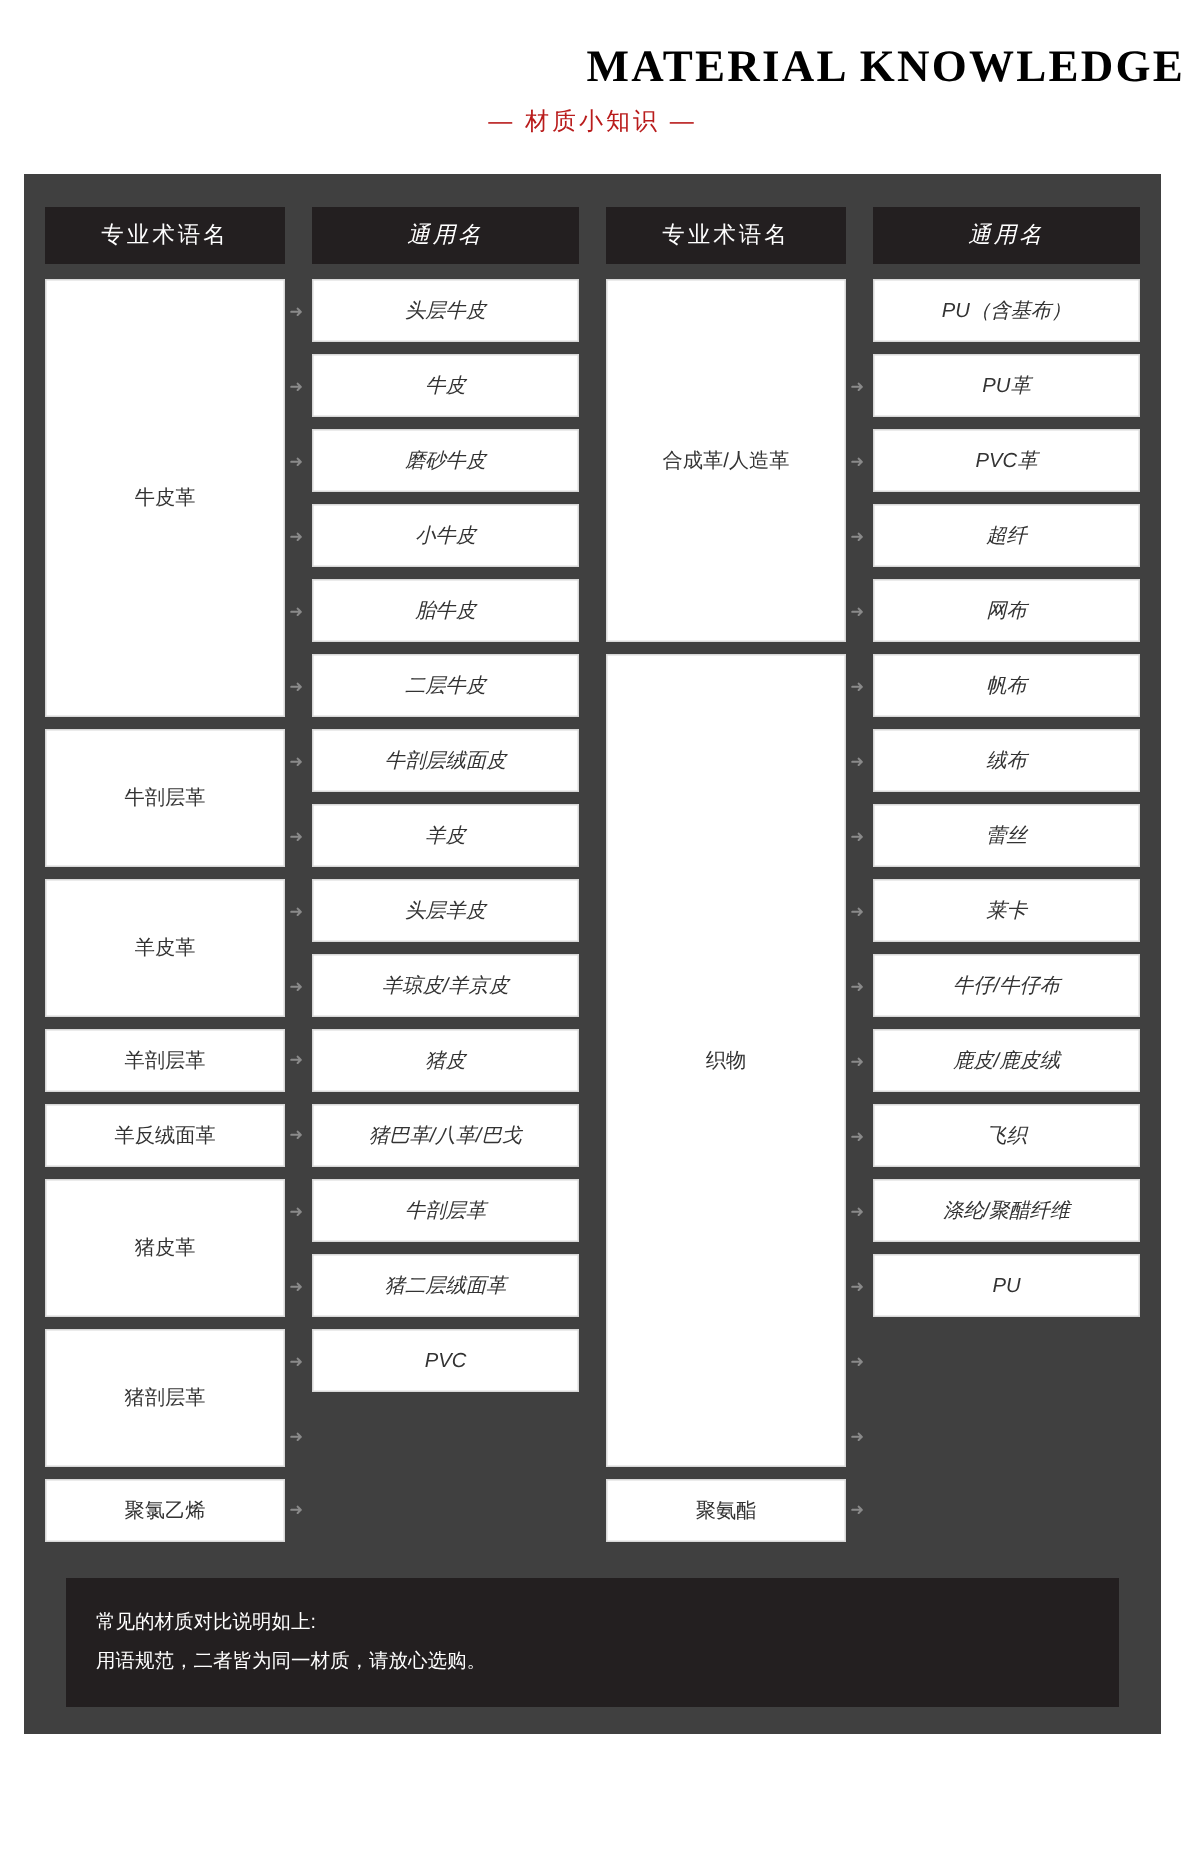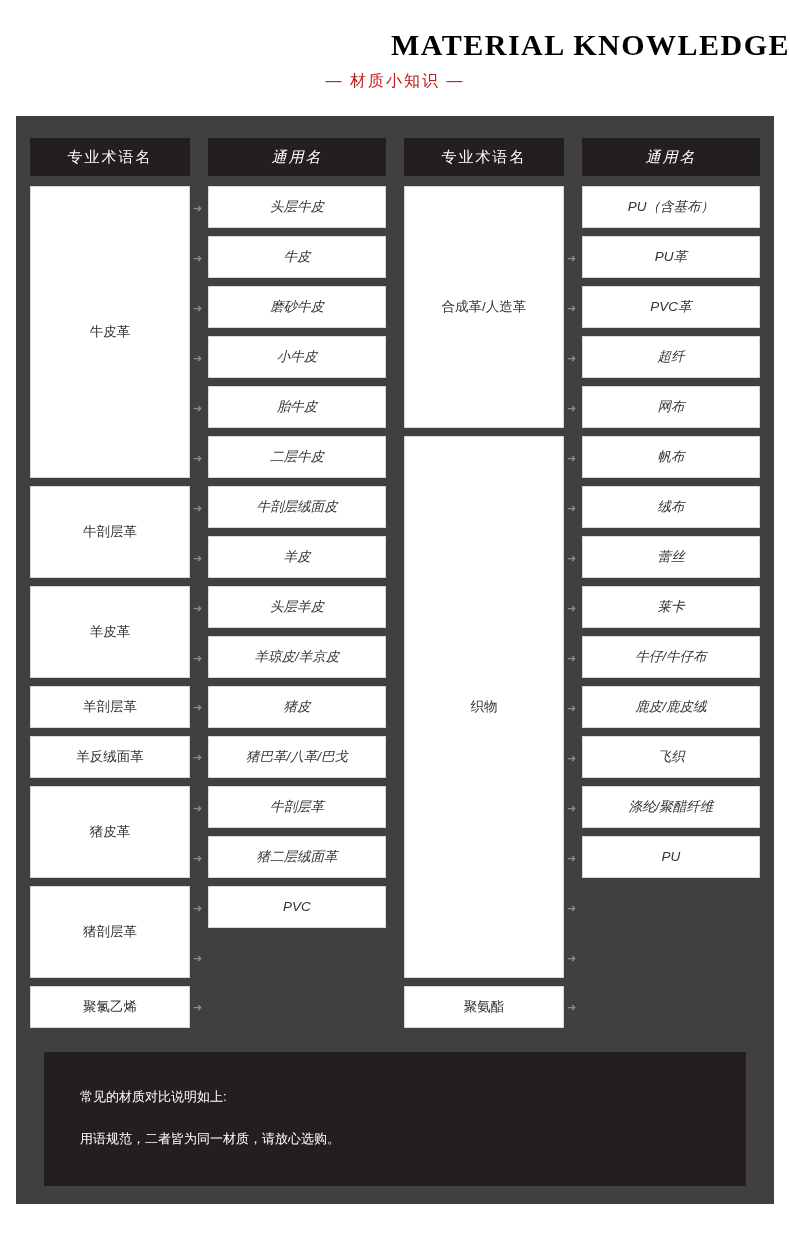--- a/index.html
+++ b/index.html
@@ -120,21 +120,21 @@
     text-align: center;
   }
   .note {
     margin: 16px 14px 0 14px;
     background: #231f20;
     color: #ffffff;
     font-size: 13px;
     line-height: 2;
     padding: 16px 20px 18px 20px;
   }
-  .note p { margin: 16px; }
+  .note p { margin: 0; }
 </style>
 </head>
 <body>
 
 <div class="page">
 
   <div class="header">
     <div class="title-en">MATERIAL KNOWLEDGE</div>
     <div class="title-cn">— 材质小知识 —</div>
   </div>

